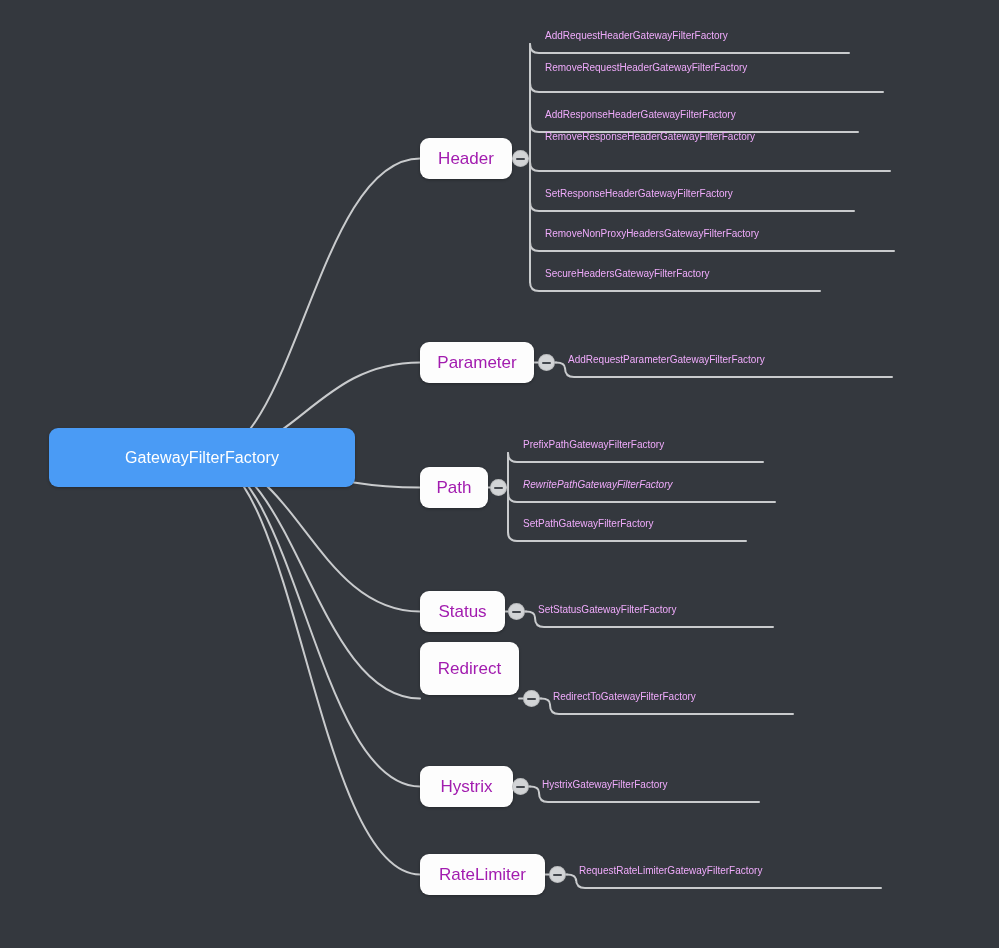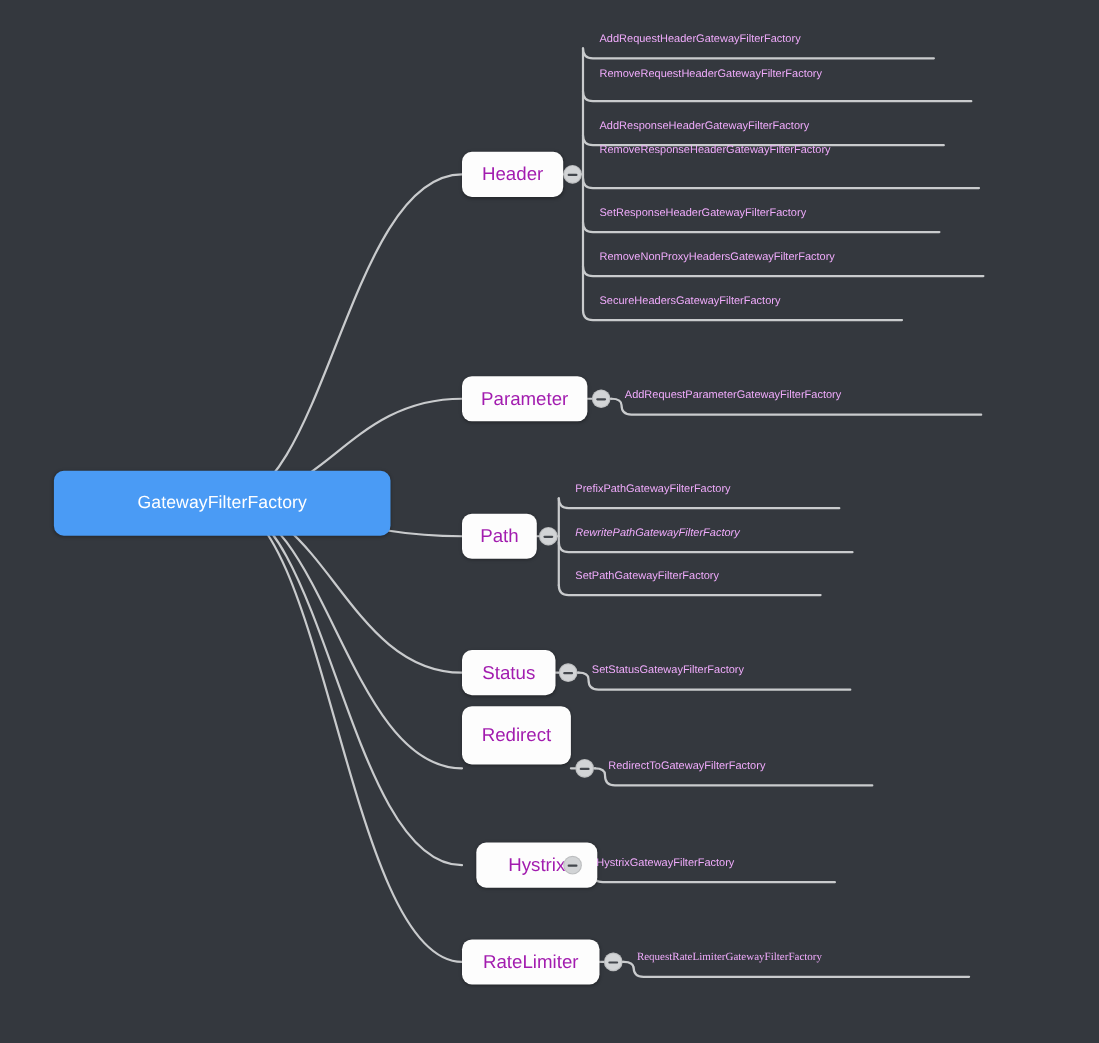--- a/index.html
+++ b/index.html
@@ -163,25 +163,25 @@
       <div class="branch-node" style="left: 420px; top: 591px; width: 85px; height: 41px;">
         <span>Status</span>
       </div>
       <div class="toggle" style="left: 508px; top: 603px;"></div>
       <div class="leaf" style="left: 538px; top: 605px;">SetStatusGatewayFilterFactory</div>
       <div class="branch-node" style="left: 420px; top: 642px; width: 99px; height: 53px;">
         <span>Redirect</span>
       </div>
       <div class="toggle" style="left: 523px; top: 690px;"></div>
       <div class="leaf" style="left: 553px; top: 692px;">RedirectToGatewayFilterFactory</div>
-      <div class="branch-node" style="left: 420px; top: 766px; width: 110px; height: 41px; margin-left: 13px;">
+      <div class="branch-node" style="left: 420px; top: 766px; width: 93px; height: 41px;">
         <span>Hystrix</span>
       </div>
       <div class="toggle" style="left: 512px; top: 778px;"></div>
       <div class="leaf" style="left: 542px; top: 780px;">HystrixGatewayFilterFactory</div>
       <div class="branch-node" style="left: 420px; top: 854px; width: 125px; height: 41px;">
         <span>RateLimiter</span>
       </div>
       <div class="toggle" style="left: 549px; top: 866px;"></div>
-      <div class="leaf" style="left: 579px; top: 866px; font-family: Liberation Serif, serif;">RequestRateLimiterGatewayFilterFactory</div>
+      <div class="leaf" style="left: 579px; top: 866px;">RequestRateLimiterGatewayFilterFactory</div>
     </div>
 
 </div>
 
 </body></html>

